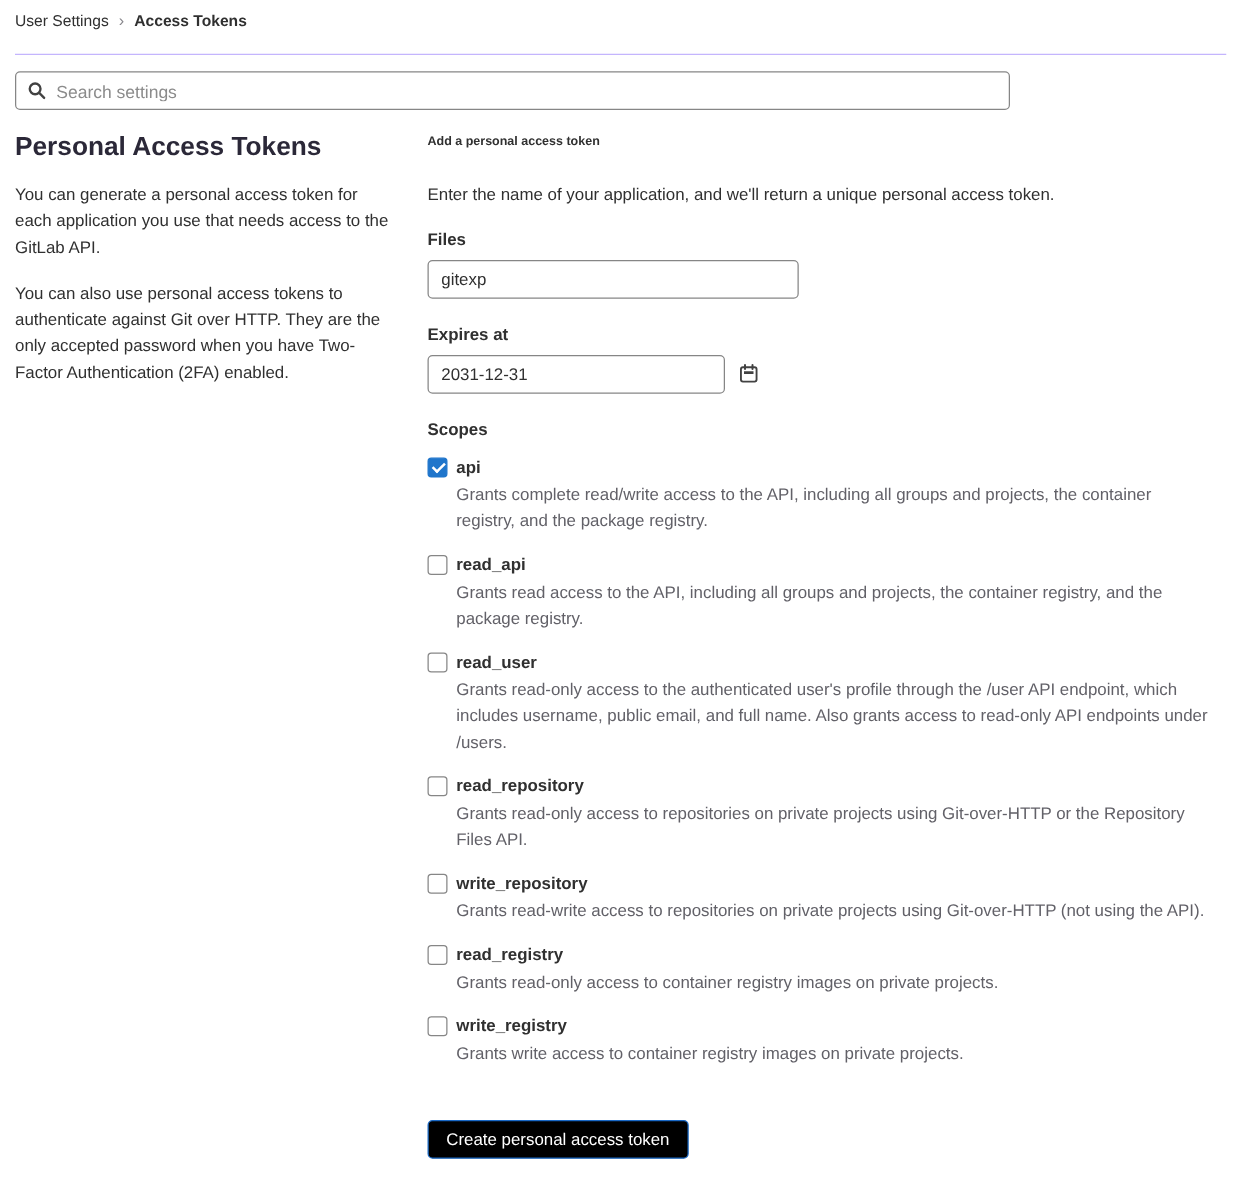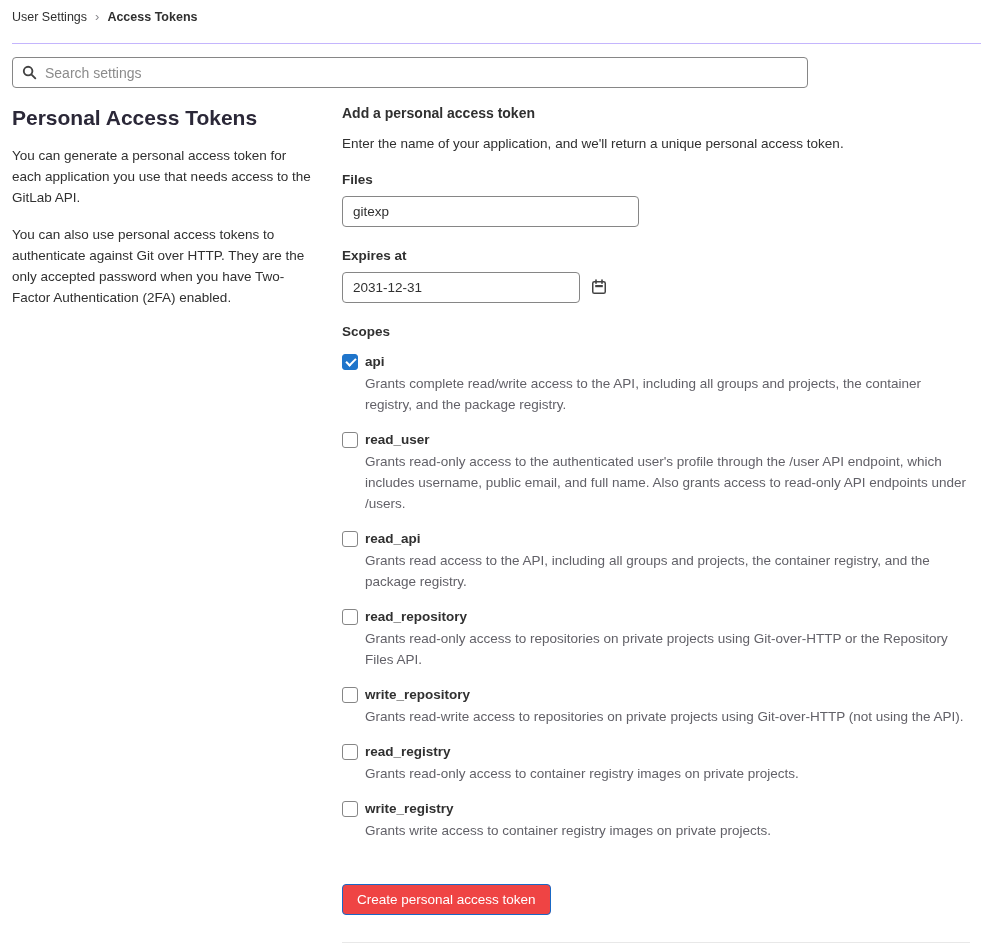--- a/index.html
+++ b/index.html
@@ -67,24 +67,24 @@
   }
   .left-col p {
     font-size: 13.5px;
     line-height: 21px;
     margin-bottom: 16px;
     color: #303030;
   }
 
   
   .form-title {
-    font-size: 14px;
+    font-size: 10px;
     font-weight: 700;
     line-height: 17px;
-    margin-bottom: 11px;
+    margin-bottom: 23px;
   }
   .form-desc {
     font-size: 13.5px;
     line-height: 21px;
     margin-bottom: 17px;
   }
   .field-label {
     display: block;
     font-size: 13.5px;
     font-weight: 700;
@@ -152,21 +152,21 @@
     line-height: 21px;
     color: #626168;
     max-width: 604px;
   }
 
   
   .submit-btn {
     margin-top: 27px;
     height: 31px;
     padding: 0 14px;
-    background: #ef4444;
+    background: #000000;
     border: 1px solid #1968c5;
     border-radius: 4px;
     color: #ffffff;
     font-family: "Liberation Sans", sans-serif;
     font-size: 13.5px;
     cursor: pointer;
   }
   .bottom-divider {
     border: none;
     border-top: 1px solid #e8e8e8;
@@ -227,36 +227,36 @@
     <div class="scope-row">
       <span class="checkbox checked"></span>
       <span class="scope-name">api</span>
     </div>
     <div class="scope-desc">Grants complete read/write access to the API, including all groups and projects, the container registry, and the package registry.</div>
   </div>
 
   <div class="scope">
     <div class="scope-row">
       <span class="checkbox"></span>
+      <span class="scope-name">read_api</span>
+    </div>
+    <div class="scope-desc">Grants read access to the API, including all groups and projects, the container registry, and the package registry.</div>
+  </div>
+
+  <div class="scope">
+    <div class="scope-row">
+      <span class="checkbox"></span>
       <span class="scope-name">read_user</span>
     </div>
     <div class="scope-desc">Grants read-only access to the authenticated user's profile through the /user API endpoint, which includes username, public email, and full name. Also grants access to read-only API endpoints under /users.</div>
   </div>
 
   <div class="scope">
     <div class="scope-row">
       <span class="checkbox"></span>
-      <span class="scope-name">read_api</span>
-    </div>
-    <div class="scope-desc">Grants read access to the API, including all groups and projects, the container registry, and the package registry.</div>
-  </div>
-
-  <div class="scope">
-    <div class="scope-row">
-      <span class="checkbox"></span>
       <span class="scope-name">read_repository</span>
     </div>
     <div class="scope-desc">Grants read-only access to repositories on private projects using Git-over-HTTP or the Repository Files API.</div>
   </div>
 
   <div class="scope">
     <div class="scope-row">
       <span class="checkbox"></span>
       <span class="scope-name">write_repository</span>
     </div>

